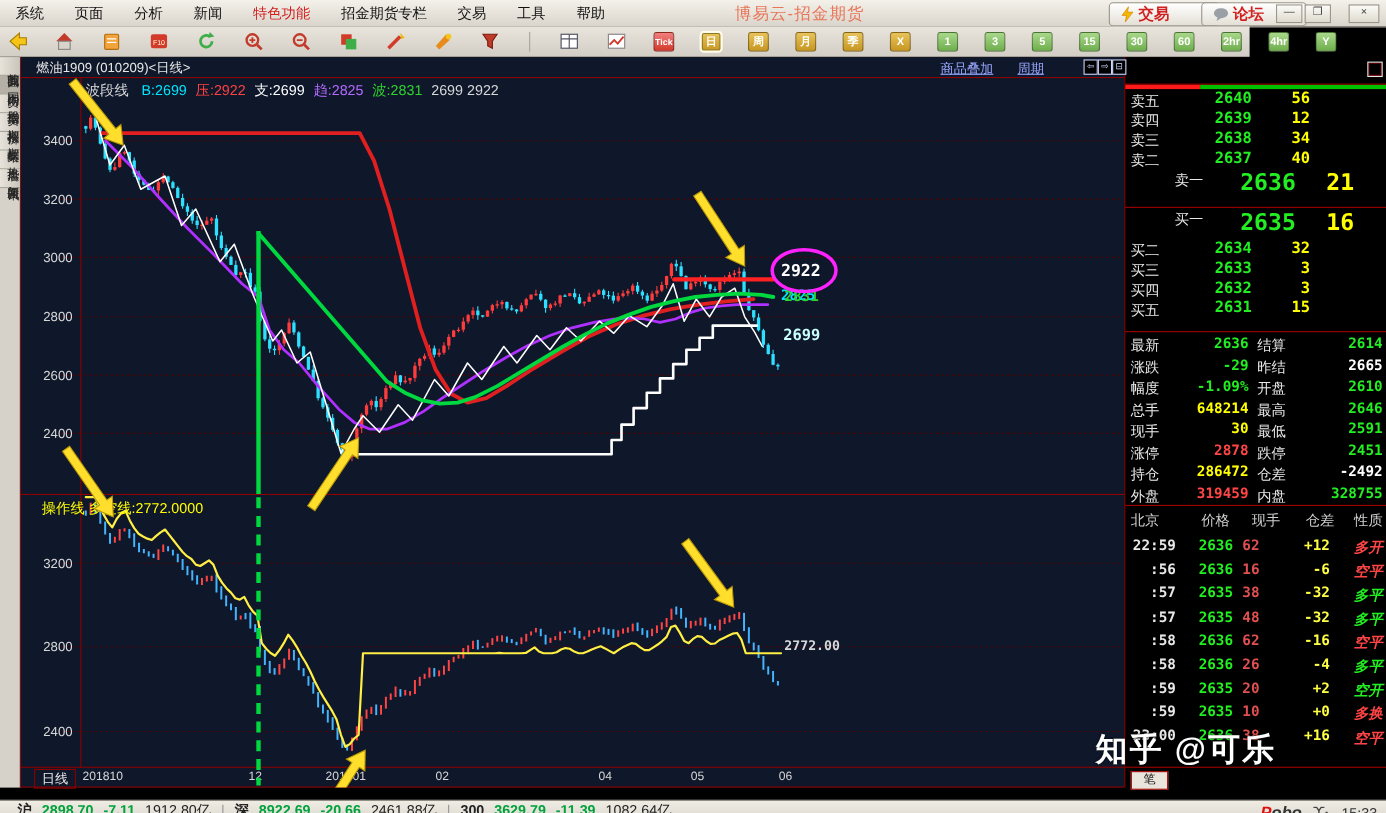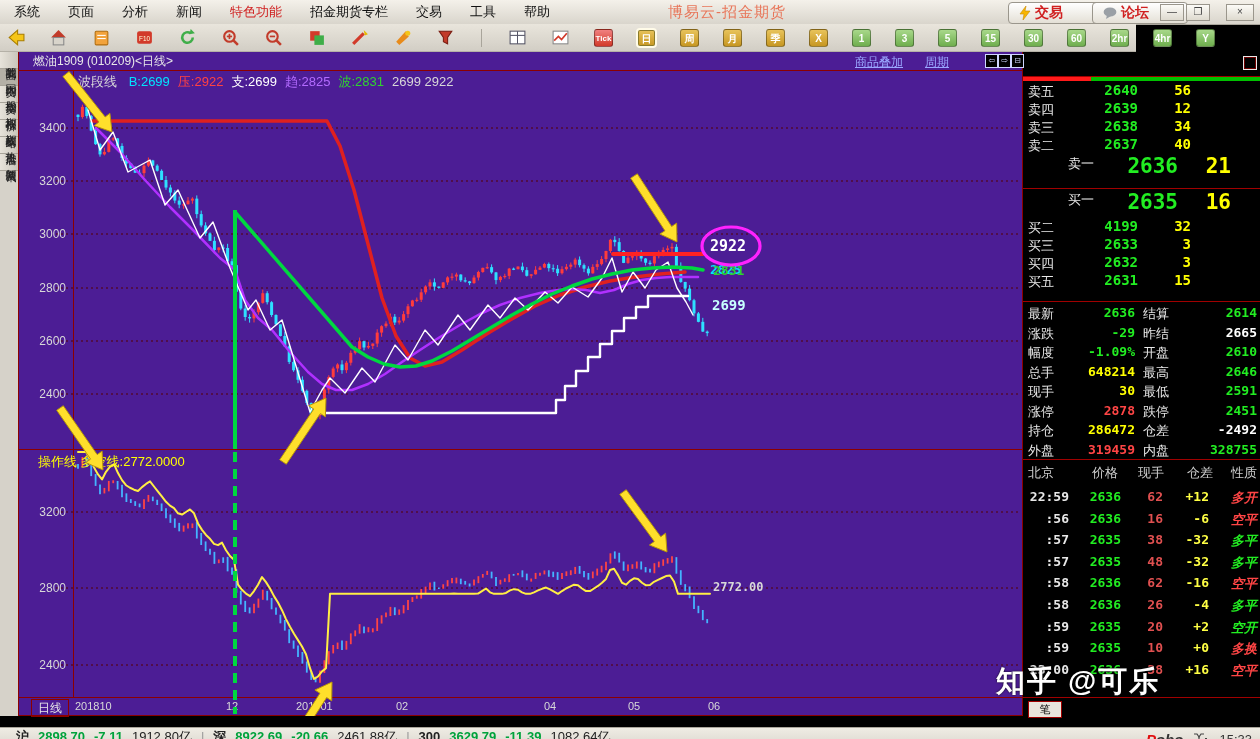--- a/index.html
+++ b/index.html
@@ -30,21 +30,21 @@
   .pbtn.green{background:linear-gradient(#a8d88a,#6fae4e);}
   .pbtn.sel{outline:2px solid #fffbe8;outline-offset:-1px;box-shadow:0 0 0 1px #8a7b2a inset;}
   
   #sidebar{position:absolute;left:0;top:52px;width:19px;height:664px;background:#d6d2c9;
     border-right:1px solid #8b0000;box-sizing:border-box;font-size:11px;color:#222;}
   .side-tab{writing-mode:vertical-rl;text-orientation:upright;letter-spacing:1px;
     width:100%;box-sizing:border-box;text-align:center;padding:6px 0;border-bottom:1px solid #a8a49a;
     background:linear-gradient(90deg,#e7e3da,#c9c5bb);}
   .side-tab.sel{background:#b4b0a6;}
   
-  #chart{position:absolute;left:19px;top:52px;width:1003px;height:664px;background:#4c1d95;}
+  #chart{position:absolute;left:19px;top:52px;width:1003px;height:664px;background:#0f172a;}
   #chart .hline,#chart .vline{position:absolute;background:#8b0000;}
   #chart-title{position:absolute;left:14px;top:1px;color:#e8e8e8;font-size:12px;z-index:5;}
   .hdr-link{position:absolute;top:2px;color:#9aa7ff;font-size:12px;text-decoration:underline;z-index:5;}
   .nav-sq{position:absolute;top:2px;width:11px;height:12px;border:1px solid #cfd6ff;color:#cfd6ff;
     font-size:8px;line-height:12px;text-align:center;z-index:5;background:#000;}
   #ind-line{position:absolute;left:59px;top:21px;font-size:13px;z-index:5;white-space:nowrap;}
   #ind-line .nm{color:#d8d8d8;}
   #lower-ind{position:absolute;left:19px;top:401px;font-size:13px;color:#ffff00;z-index:5;white-space:nowrap;}
   .ytick{position:absolute;left:3px;width:44px;text-align:right;color:#d8d8d8;font-size:12px;z-index:3;}
   .xtick{position:absolute;top:648px;color:#d8d8d8;font-size:11px;z-index:5;}
@@ -74,21 +74,21 @@
   .pdiv{position:absolute;left:0;width:238px;height:0;border-top:1px solid #a00000;}
   .q-row{position:absolute;left:0;width:238px;height:20px;font-size:13px;}
   .q-row .l1{position:absolute;left:5px;color:#e8e8e8;font-family:"Liberation Sans",sans-serif;}
   .q-row .v1{position:absolute;right:126px;font-weight:bold;}
   .q-row .l2{position:absolute;left:120px;color:#e8e8e8;font-family:"Liberation Sans",sans-serif;}
   .q-row .v2{position:absolute;right:4px;font-weight:bold;}
   .tp-hd{position:absolute;left:0;width:238px;color:#cfcfcf;font-size:13px;font-family:"Liberation Sans",sans-serif;}
   .tp-row{position:absolute;left:0;width:238px;height:21px;font-size:13px;font-weight:bold;}
   .tp-row .t{position:absolute;left:2px;color:#e8e8e8;width:44px;text-align:right;}
   .tp-row .p{position:absolute;right:140px;color:#22ee22;}
-  .tp-row .v{position:absolute;right:98px;color:#e05050;text-align:center;}
+  .tp-row .v{position:absolute;right:116px;color:#e05050;text-align:center;}
   .tp-row .d{position:absolute;right:52px;color:#ffff44;}
   .tp-row .n{position:absolute;right:4px;font-family:"Liberation Sans",sans-serif;font-style:italic;}
   .cg{color:#22ee22!important}.cy{color:#ffff00!important}.cr{color:#ff4545!important}.cw{color:#ffffff!important}
   #tab-bi{position:absolute;left:5px;top:649px;width:32px;height:15px;background:#e9e5dc;
     border:1px solid #a00000;color:#111;font-size:11px;text-align:center;line-height:15px;
     font-family:"Liberation Sans",sans-serif;}
   
   #statusbar{position:absolute;left:0;top:716px;width:1260px;height:23px;
     background:linear-gradient(#efece4,#d8d4cb);border-top:1px solid #aaa69c;box-sizing:border-box;
     display:flex;align-items:flex-start;font-size:13px;padding-left:16px;margin-top:11px;}
@@ -754,21 +754,21 @@
   <span class="pr">2636</span>
   <span class="vl">21</span>
       </div>
       <div class="ob-row big" style="top: 138px;">
         <span class="lb">买一</span>
   <span class="pr">2635</span>
   <span class="vl">16</span>
       </div>
       <div class="ob-row" style="top: 166px;">
         <span class="lb">买二</span>
-  <span class="pr">4199</span>
+  <span class="pr">2634</span>
   <span class="vl">32</span>
       </div>
       <div class="ob-row" style="top: 184px;">
         <span class="lb">买三</span>
   <span class="pr">2633</span>
   <span class="vl">3</span>
       </div>
       <div class="ob-row" style="top: 202px;">
         <span class="lb">买四</span>
   <span class="pr">2632</span>

